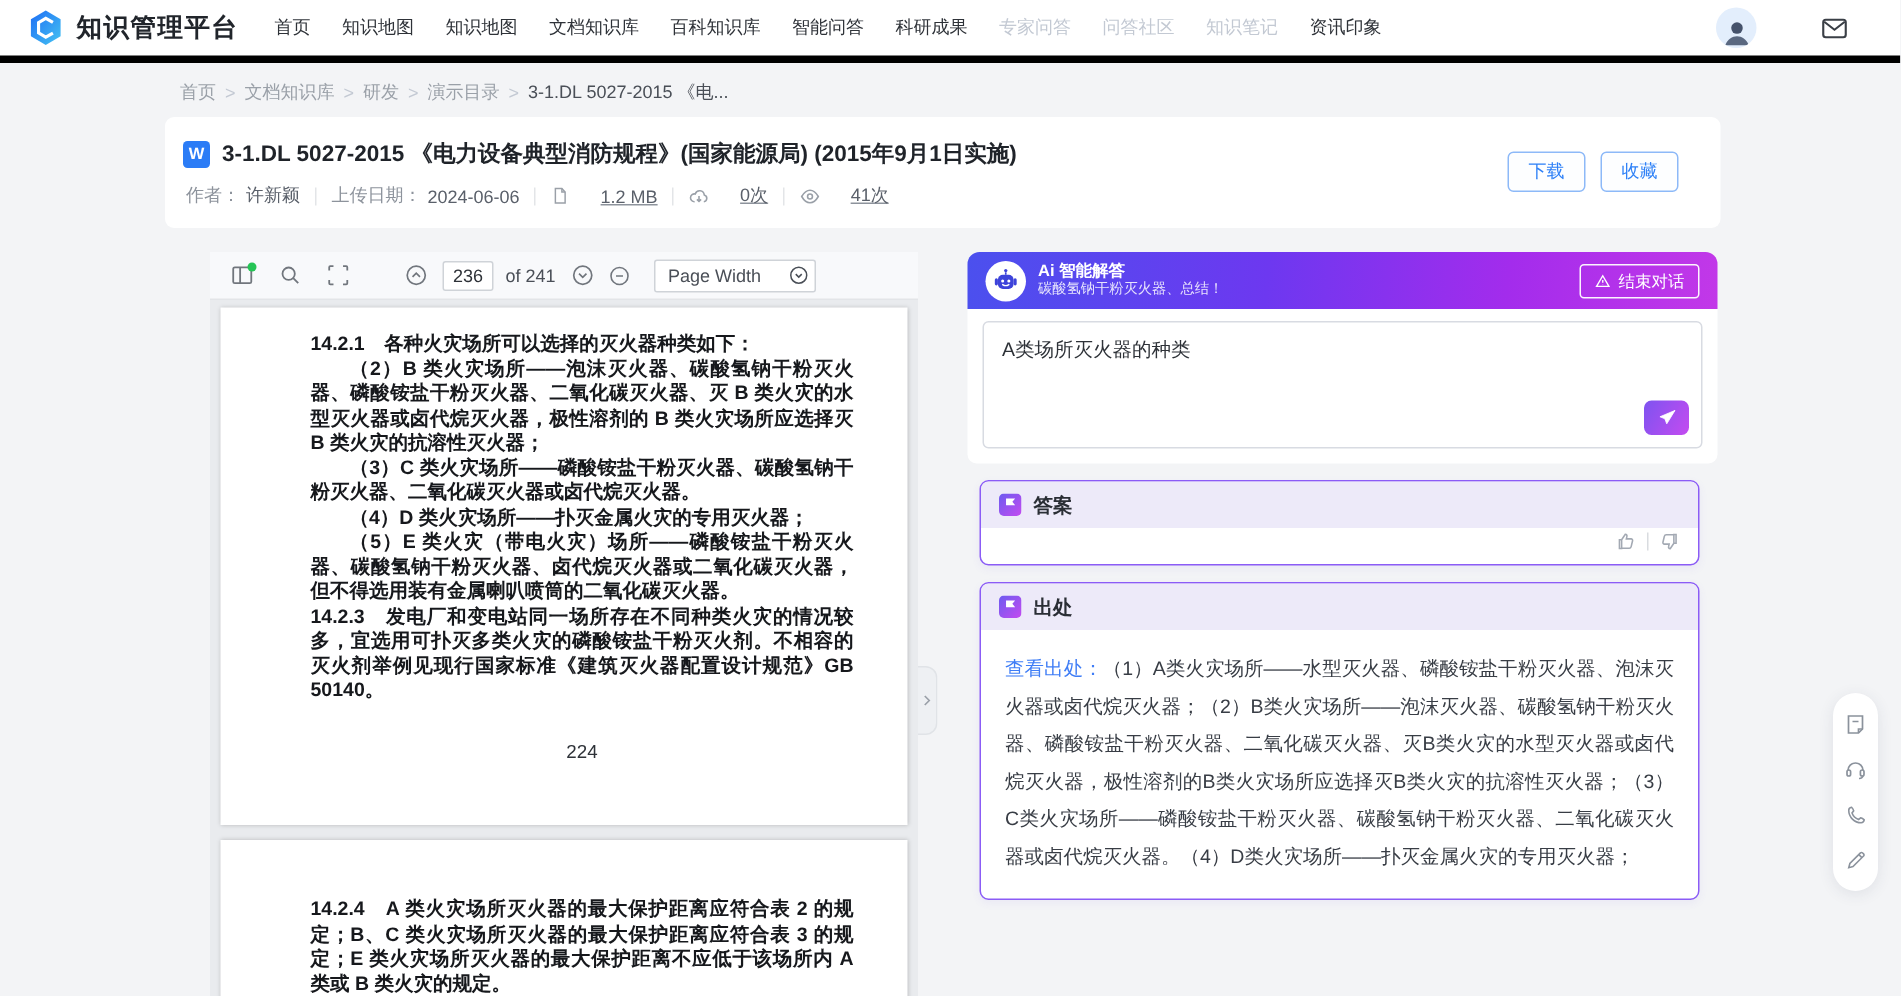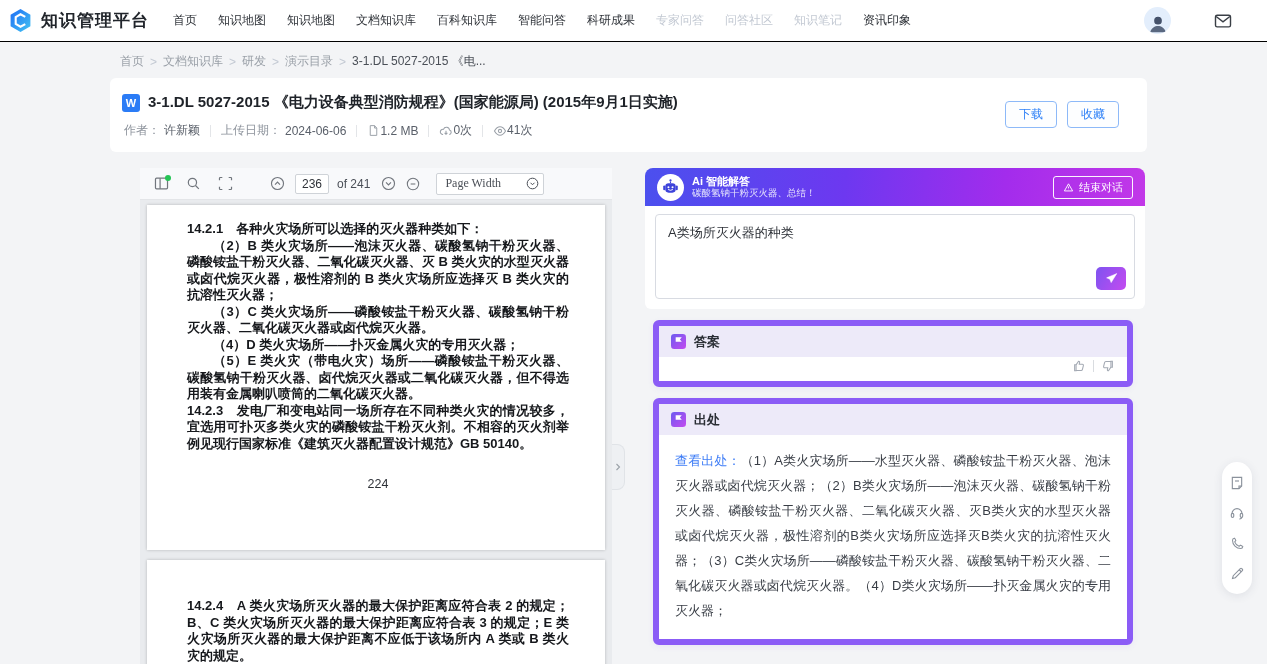--- a/index.html
+++ b/index.html
@@ -2,21 +2,21 @@
 <html><head>
 <meta charset="utf-8">
 <style>
   * { margin:0; padding:0; box-sizing:border-box; }
   html,body { width:1267px; height:664px; }
   body { font-family:"Liberation Sans","DejaVu Sans",sans-serif; background:#f3f4f6; color:#2e3238; }
   .screen { position:relative; width:1267px; height:664px; overflow:hidden; background:#f3f4f6; }
   svg { display:block; }
 
   
-  .navbar { position:absolute; top:0; left:0; width:100%; height:42px; background:#fff; display:flex; align-items:center; padding-left:8px; border-bottom:1px solid #000000; z-index:9;justify-content:space-between; }
+  .navbar { position:absolute; top:0; left:0; width:100%; height:42px; background:#fff; display:flex; align-items:center; padding-left:18px; border-bottom:5px solid #000000; z-index:9;justify-content:space-between; }
   .brand { display:flex; align-items:center; gap:8px; cursor:pointer; }
   .brand-name { font-size:17px; font-weight:bold; color:#21252b; letter-spacing:1px; }
   .nav-items { display:flex; gap:21px; margin-left:24px; }
   .nav-item { font-size:12px; color:#2e3238; cursor:pointer; white-space:nowrap; }
   .nav-item.disabled { color:#c3c9d3; }
   .nav-right { margin-left:auto; display:flex; align-items:center; gap:42px; padding-right:34px; }
   .avatar { width:27px; height:27px; border-radius:50%; background:#e3eefc; overflow:hidden; cursor:pointer; display:flex; align-items:flex-end; justify-content:center; }
   .mail-btn { cursor:pointer; }
 
   
@@ -26,36 +26,36 @@
   .bc-sep { color:#c3c9d3; }
 
   
   .title-card { position:absolute; left:110px; top:78px; width:1037px; height:74px; background:#fff; border-radius:6px; padding:15px 20px 0 12px; }
   .title-row { display:flex; align-items:center; gap:8px; }
   .doc-badge { width:18px; height:18px; border-radius:3px; background:#2b7cf6; color:#fff; font-size:11px; font-weight:bold; display:flex; align-items:center; justify-content:center; flex:none; }
   .doc-title { font-size:15px; font-weight:bold; color:#1f2329; }
   .meta-row { display:flex; align-items:center; gap:10px; margin:10px 0 0 2px; font-size:12px; color:#8d939c; }
   .meta-row .val { color:#5a606a; }
   .meta-div { width:1px; height:12px; background:#e3e5e8; }
-  .meta-ic { display:inline-flex; align-items:center; gap:0; }
+  .meta-ic { display:inline-flex; align-items:center; gap:20px;text-decoration:underline; }
   .title-actions { position:absolute; right:28px; top:23px; display:flex; gap:10px; }
   .btn-outline { font-size:12px; color:#2f81f7; background:#fdfeff; border:1px solid #8db9f8; border-radius:4px; padding:4px 13px; cursor:pointer; }
 
   
   .viewer { position:absolute; left:140px; top:168px; width:472px; bottom:0; background:#fff; border-radius:4px 4px 0 0; }
   .viewer-toolbar { height:32px; background:#f8f9fb; border-bottom:1px solid #e3e5e8; display:flex; align-items:center; padding:0 8px; color:#71767d; }
   .tool-ic { width:26px; height:26px; display:flex; align-items:center; justify-content:center; cursor:pointer; position:relative; flex:none; }
   .tool-ic .dot { position:absolute; top:4px; right:3px; width:6px; height:6px; border-radius:50%; background:#25c455; }
   .page-ctrl { display:flex; align-items:center; margin-left:26px; gap:5px; }
   .page-input { width:34px; height:20px; border:1px solid #cfd3d8; border-radius:2px; background:#fff; font-size:12px; text-align:center; color:#2e3238; font-family:inherit; }
   .of-label { font-size:12px; color:#4a4f57; margin:0 3px; }
-  .zoom-select { display:flex; align-items:center; justify-content:space-between; width:108px; height:22px; border:1px solid #cfd3d8; border-radius:2px; background:#fff; font-size:12px; color:#4a4f57; padding:0 3px 0 8px; margin-left:8px; cursor:pointer;font-family:Liberation Serif, serif; }
+  .zoom-select { display:flex; align-items:center; justify-content:space-between; width:108px; height:22px; border:1px solid #cfd3d8; border-radius:2px; background:#fff; font-size:12px; color:#4a4f57; padding:0 3px 0 8px; margin-left:8px; cursor:pointer; }
 
   .pages { position:absolute; top:32px; bottom:0; left:0; right:0; background:#e9ebee; padding:5px 7px; overflow:hidden; }
-  .page { background:#fff; box-shadow:0 0 3px rgba(0,0,0,.22); margin-bottom:10px; }
+  .page { background:#fff; box-shadow:0 0 3px rgba(0,0,0,.22); margin-bottom:10px;padding-left:20px; }
   .page:nth-child(1) { height:345px; }
   .page:nth-child(2) { height:400px; }
   .page-inner { padding:16px 36px 0 40px; font-size:13px; font-weight:700; color:#16181c; line-height:16.5px; text-align:justify; }
   .page:nth-child(2) .page-inner { padding-top:38px; }
   .doc-p.indent { text-indent:26px; }
   mark.hl { background:#b9e29e; color:inherit; }
   .page-num { text-align:center; margin-top:24px; font-size:12.5px; font-weight:400; color:#2e3238; }
 
   .collapse-tab { position:absolute; right:-13px; top:276px; width:13px; height:46px; background:#eef0f3; border:1px solid #e0e3e7; border-left:none; border-radius:0 8px 8px 0; display:flex; align-items:center; justify-content:center; cursor:pointer; color:#9aa0a8; }
 
@@ -66,21 +66,21 @@
   .ai-head-text { margin-left:8px; line-height:1.15; }
   .ai-title { font-size:11px; font-weight:bold; }
   .ai-subtitle { font-size:9.5px; opacity:.85; }
   .end-chat { margin-left:auto; display:flex; align-items:center; gap:5px; border:1px solid rgba(255,255,255,.95); border-radius:3px; padding:3px 9px; font-size:11px; cursor:pointer; }
 
   .ai-top { background:#fff; padding:8px 10px 10px; border-radius:0 0 6px 6px; }
   .ai-input { position:relative; height:85px; border:1px solid #d8dbe2; border-radius:4px; background:#fff; cursor:text; }
   .question-text { padding:9px 12px; font-size:13px; color:#2e3238; }
   .send-btn { position:absolute; right:8px; bottom:8px; width:30px; height:23px; border-radius:5px; background:linear-gradient(120deg,#7e53f0,#c44bf0); display:flex; align-items:center; justify-content:center; cursor:pointer; }
 
-  .card { margin:11px 12px 0 8px; background:#fff; border:6px solid #8b5cf6; border-radius:6px; box-shadow:0 2px 6px rgba(108,92,231,.07); overflow:hidden; }
+  .card { margin:11px 12px 0 8px; background:#fff; border:1px solid #8b5cf6; border-radius:6px; box-shadow:0 2px 6px rgba(108,92,231,.07); overflow:hidden; }
   .card-head { height:31px; background:#edeaf9; display:flex; align-items:center; gap:8px; padding:0 12px; }
   .card-head-label { font-size:13px; font-weight:bold; color:#2a2e35; }
   .card-body { padding:13px 16px 6px; font-size:13px; line-height:24px; color:#383d45; text-align:justify; }
   .feedback { display:flex; justify-content:flex-end; align-items:center; gap:7px; padding:2px 12px 8px; }
   .fb-ic { cursor:pointer; }
   .fb-div { width:1px; height:12px; background:#d9dce0; }
   .src-p { margin-bottom:10px; line-height:25px; }
   .src-link { color:#3f7df6; cursor:pointer; }
 
   

